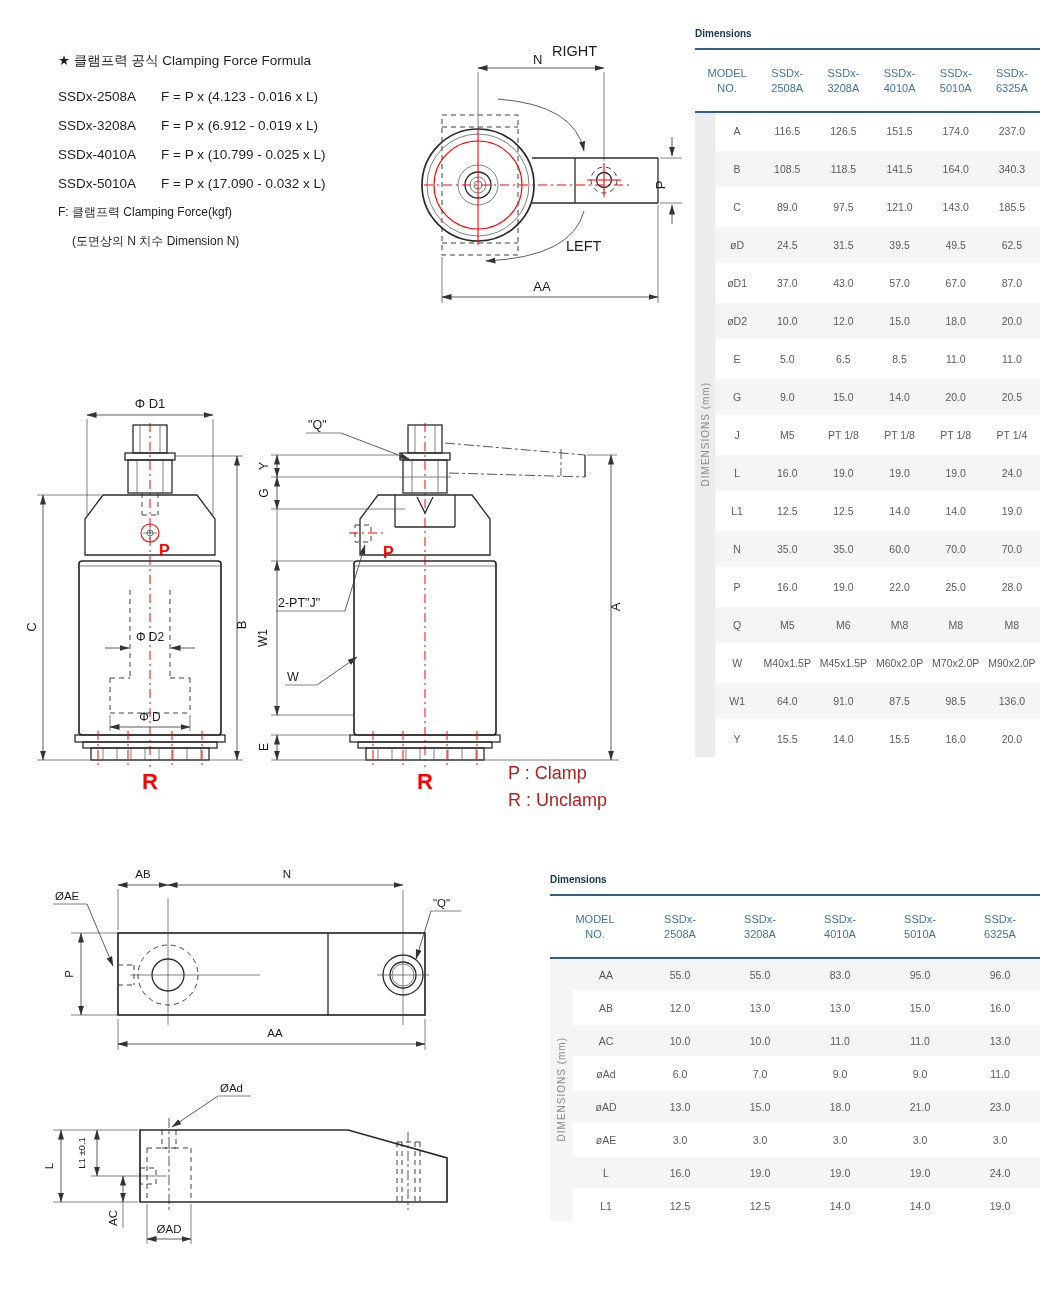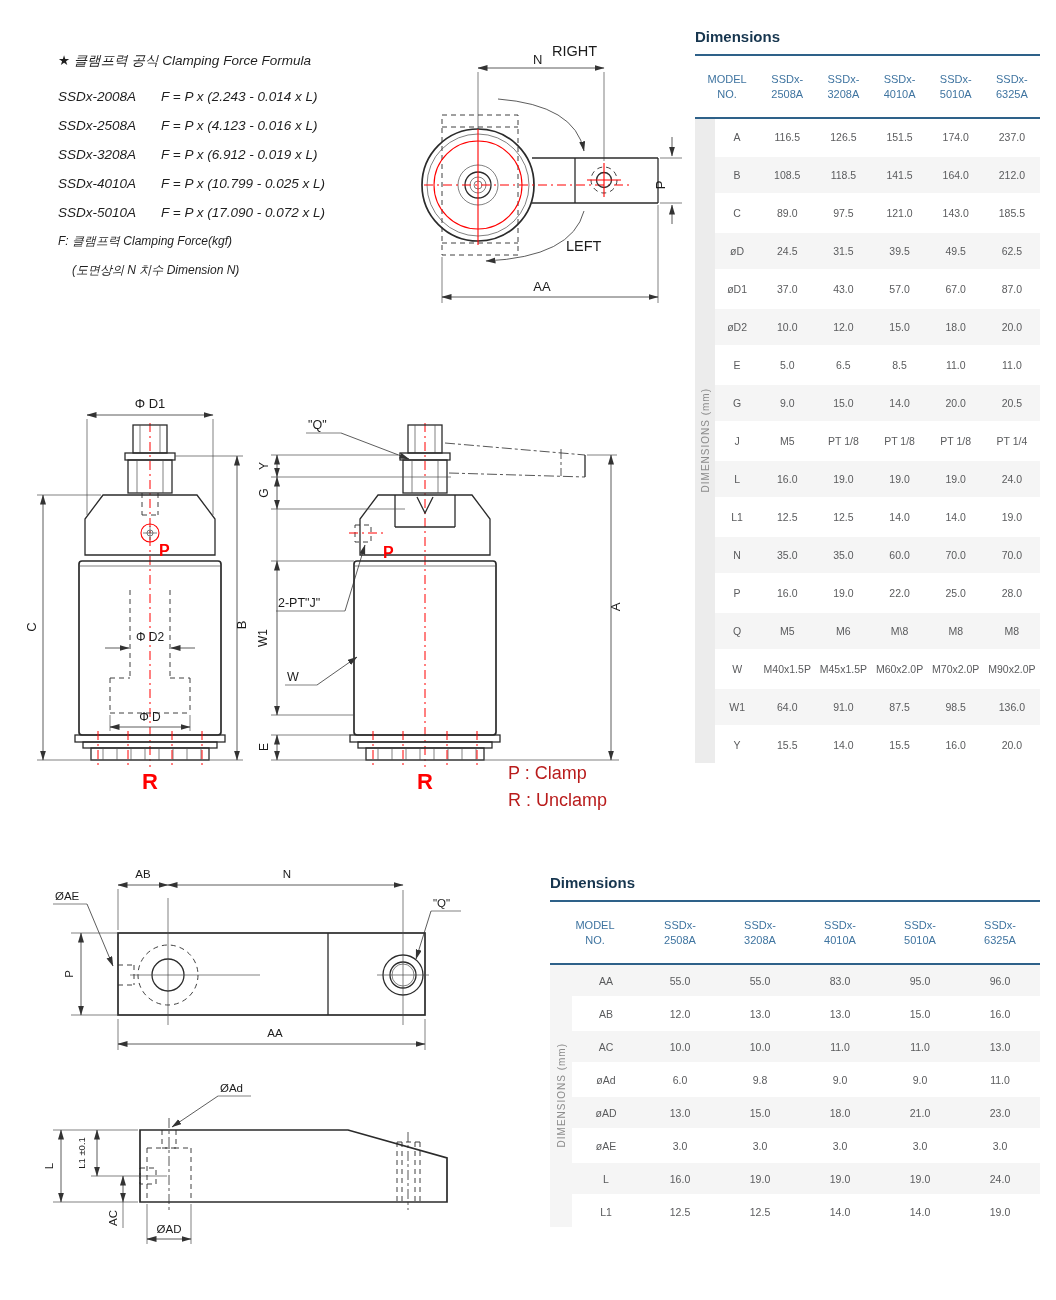--- a/index.html
+++ b/index.html
@@ -1,34 +1,34 @@
 <!DOCTYPE html>
 <html><head>
 <meta charset="utf-8">
 <style>
   * { margin:0; padding:0; box-sizing:border-box; }
   body { background:#fff; font-family:"Liberation Sans","DejaVu Sans",sans-serif; }
   #page { position:relative; width:1056px; height:1300px; background:#ffffff; overflow:hidden; }
   .abs { position:absolute; }
 
   
-  #formula-block { left:58px; top:46px; width:360px; color:#1f1f1f;font-style:italic; }
+  #formula-block { left:58px; top:46px; width:360px; color:#1f1f1f; }
   .f-title { font-size:13.5px; margin-bottom:7px; line-height:29px; }
   .f-row { display:flex; line-height:29px; font-size:13.5px; }
   .f-model { width:103px; flex:none; }
   .f-note { line-height:29px; font-size:12px; }
   .f-note.indent { padding-left:14px; }
 
   
   #legend { left:508px; top:760px; color:#b91c1c; font-size:18px; line-height:27px; }
 
   
   .tbl-wrap1 { left:695px; top:28px; width:345px; }
   .tbl-wrap2 { left:550px; top:874px; width:490px; }
-  .tbltitle { font-size:15px; font-weight:bold; color:#17364f; margin-bottom:9px; }
+  .tbltitle { font-size:10px; font-weight:bold; color:#17364f; margin-bottom:9px; }
   table.dimtable { border-collapse:collapse; table-layout:fixed; width:100%;
     border-top:2px solid #2e6189; border-bottom:2px solid #636466; }
   .dimtable thead th { border-bottom:2px solid #2e6189; color:#3f74a0; font-weight:normal;
     font-size:11px; line-height:1.3; text-align:center; vertical-align:middle; height:63px; padding:4px 0; }
   .dimtable thead th .mspan { display:inline-block; max-width:52px; }
   .dimtable tbody td { font-size:10.5px; color:#5a5b5d; text-align:center; vertical-align:middle;
     white-space:nowrap; overflow:hidden; }
   .dimtable tbody tr { border-bottom:2px solid #fff; }
   .dimtable tbody tr.gray td { background:#f5f5f5; }
   .dimtable td.side { background:#ececec; }
@@ -53,38 +53,34 @@
 </style>
 </head>
 <body>
 
 <div id="page">
 
   <div id="formula-block" class="abs">
     <div class="f-title">★ 클램프력 공식 Clamping Force Formula</div>
     <div id="formula-list">
         <div class="f-row">
-          <span class="f-model">SSDx-2008A</span>
-          <span>F = P x (2.243 - 0.014 x L)</span>
-        </div>
-        <div class="f-row">
           <span class="f-model">SSDx-2508A</span>
           <span>F = P x (4.123 - 0.016 x L)</span>
         </div>
         <div class="f-row">
           <span class="f-model">SSDx-3208A</span>
           <span>F = P x (6.912 - 0.019 x L)</span>
         </div>
         <div class="f-row">
           <span class="f-model">SSDx-4010A</span>
           <span>F = P x (10.799 - 0.025 x L)</span>
         </div>
         <div class="f-row">
           <span class="f-model">SSDx-5010A</span>
-          <span>F = P x (17.090 - 0.072 x L)</span>
+          <span>F = P x (17.090 - 0.032 x L)</span>
         </div>
       </div>
     <div id="formula-notes">
         <div class="f-note">F: 클램프력 Clamping Force(kgf)</div>
         <div class="f-note indent">(도면상의 N 치수  Dimension N)</div>
       </div>
   </div>
 
   <svg class="abs" style="left:420px;top:35px;" width="280" height="285" viewBox="0 0 280 285">
     <defs>
@@ -424,21 +420,21 @@
               <td>151.5</td>
               <td>174.0</td>
               <td>237.0</td>
             </tr>
             <tr class="gray">
               <td>B</td>
               <td>108.5</td>
               <td>118.5</td>
               <td>141.5</td>
               <td>164.0</td>
-              <td>212.0</td>
+              <td>340.3</td>
             </tr>
             <tr>
               <td>C</td>
               <td>89.0</td>
               <td>97.5</td>
               <td>121.0</td>
               <td>143.0</td>
               <td>185.5</td>
             </tr>
             <tr class="gray">
@@ -603,21 +599,21 @@
               <td>AC</td>
               <td>10.0</td>
               <td>10.0</td>
               <td>11.0</td>
               <td>11.0</td>
               <td>13.0</td>
             </tr>
             <tr>
               <td>øAd</td>
               <td>6.0</td>
-              <td>9.8</td>
+              <td>7.0</td>
               <td>9.0</td>
               <td>9.0</td>
               <td>11.0</td>
             </tr>
             <tr class="gray">
               <td>øAD</td>
               <td>13.0</td>
               <td>15.0</td>
               <td>18.0</td>
               <td>21.0</td>

